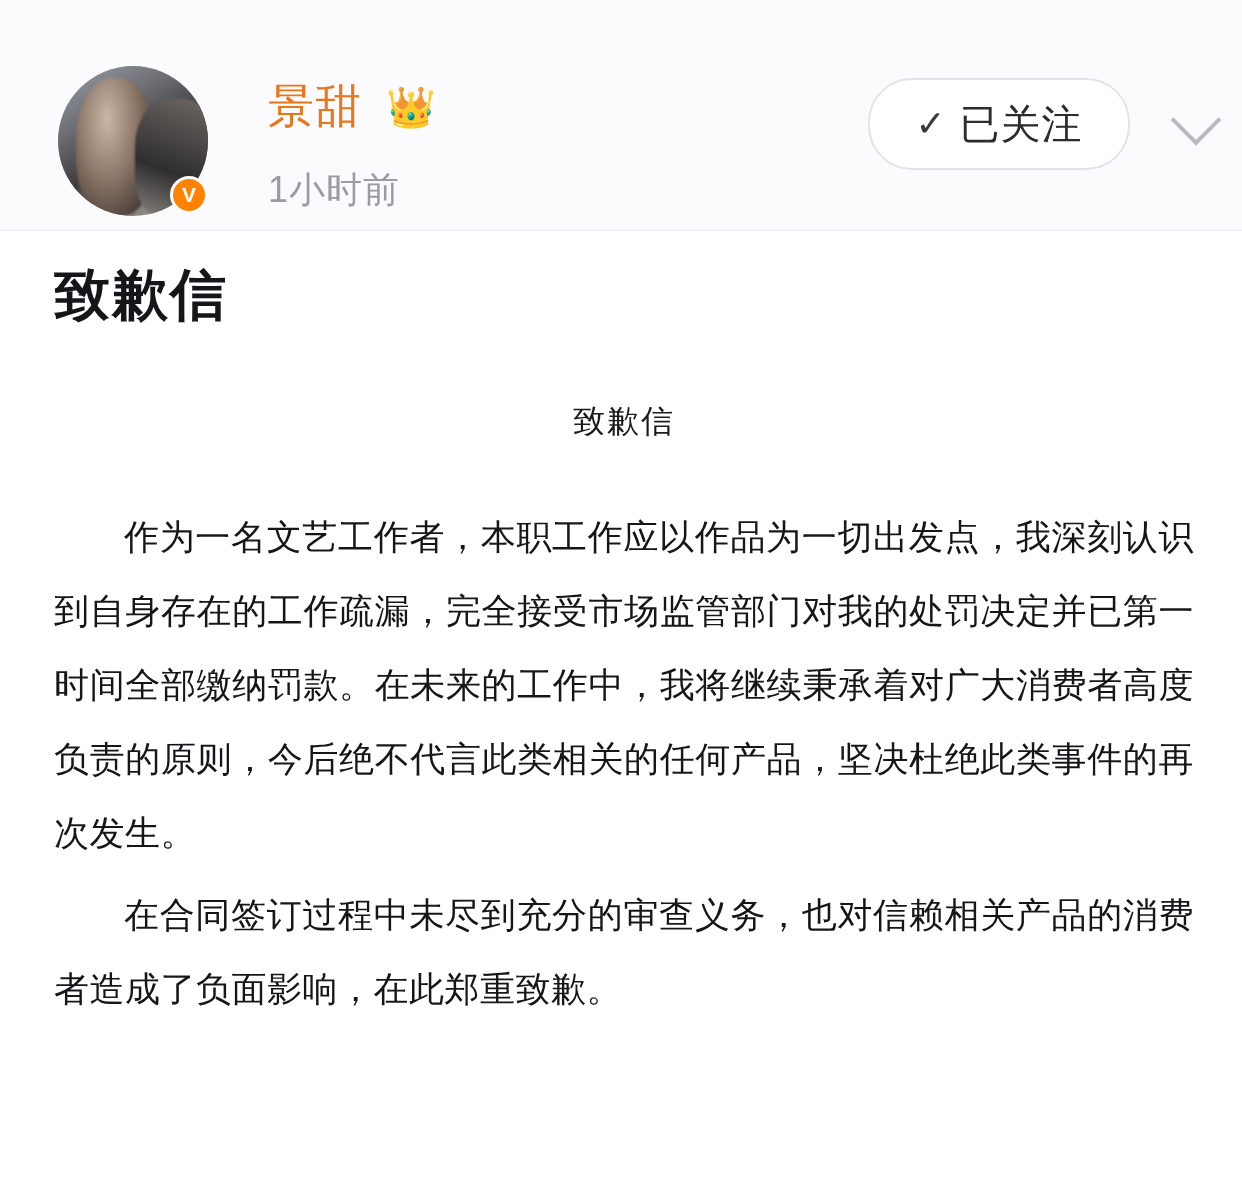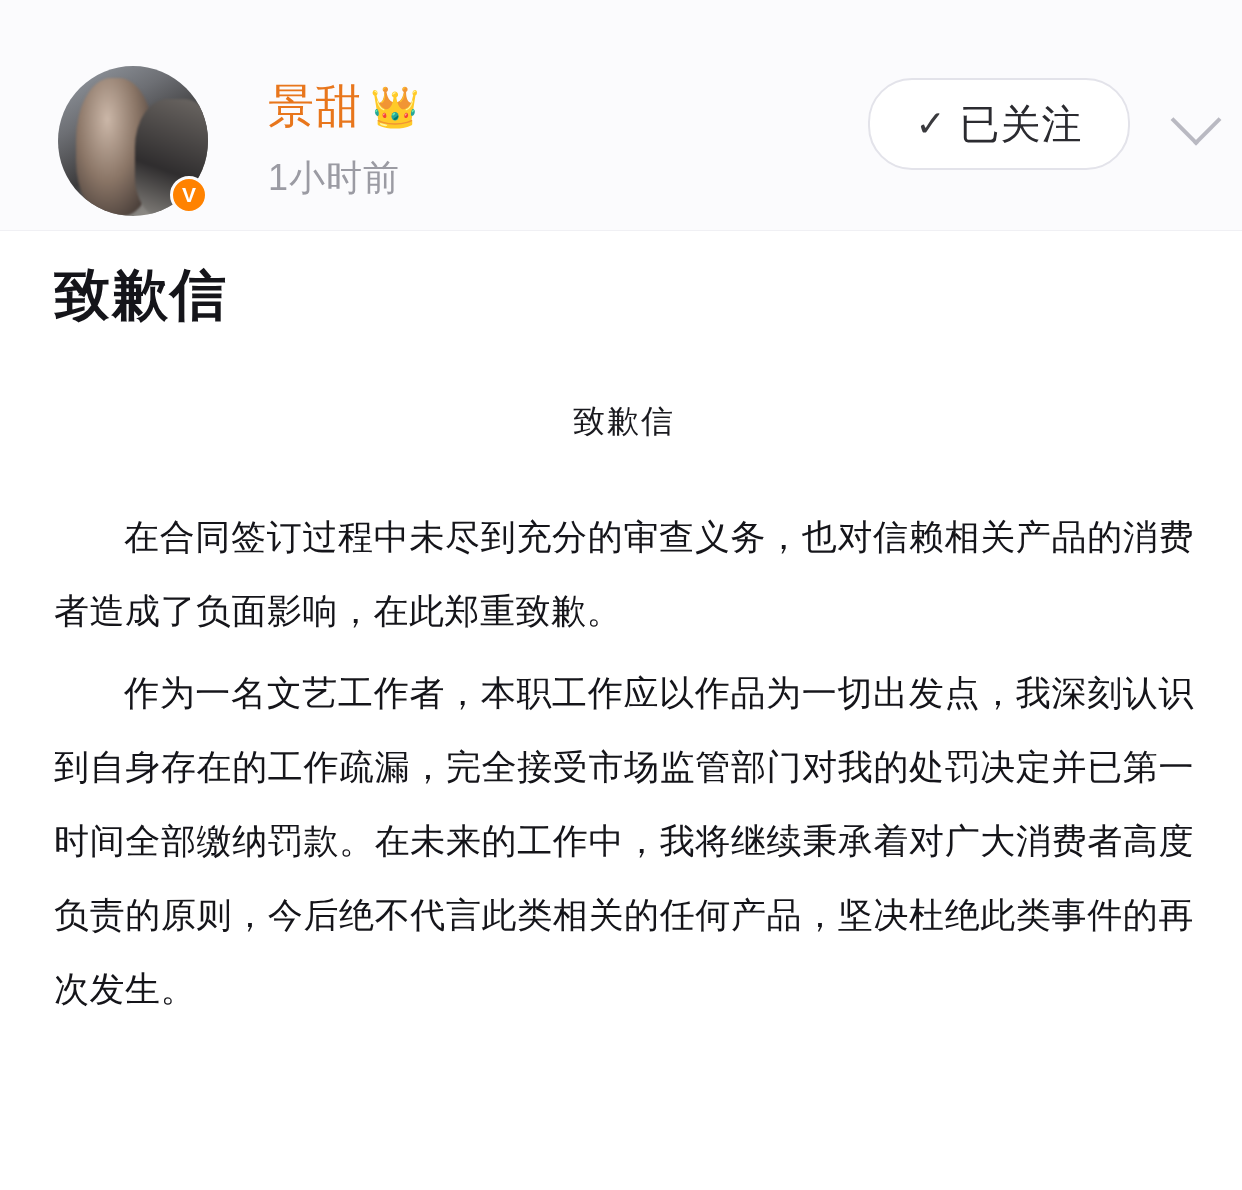--- a/index.html
+++ b/index.html
@@ -85,34 +85,34 @@
   }
 
   .author-block {
     position: absolute;
     left: 268px;
     top: 76px;
   }
   .author-row {
     display: flex;
     align-items: center;
-    gap: 8px;
+    gap: 24px;
   }
   .author-name {
     font-size: 46px;
     color: #e8761c;
     font-weight: 500;
     letter-spacing: 1px;
   }
   .crown-icon {
     font-size: 40px;
     line-height: 1;
   }
   .post-time {
-    margin-top: 16px;
+    margin-top: 28px;
     font-size: 36px;
     color: #9b9ba3;
     letter-spacing: 1px;
   }
 
   .follow-button {
     position: absolute;
     right: 112px;
     top: 78px;
     width: 258px;
@@ -217,18 +217,18 @@
       <span class="follow-label">已关注</span>
     </div>
 
     <div class="chevron-down"></div>
   </div>
 
   <div class="post-title">致歉信</div>
 
   <div class="letter">
     <div class="letter-heading">致歉信</div>
+    <p class="letter-para">作为一名文艺工作者，本职工作应以作品为一切出发点，我深刻认识到自身存在的工作疏漏，完全接受市场监管部门对我的处罚决定并已第一时间全部缴纳罚款。在未来的工作中，我将继续秉承着对广大消费者高度负责的原则，今后绝不代言此类相关的任何产品，坚决杜绝此类事件的再次发生。</p>
     <p class="letter-para">在合同签订过程中未尽到充分的审查义务，也对信赖相关产品的消费者造成了负面影响，在此郑重致歉。</p>
-    <p class="letter-para">作为一名文艺工作者，本职工作应以作品为一切出发点，我深刻认识到自身存在的工作疏漏，完全接受市场监管部门对我的处罚决定并已第一时间全部缴纳罚款。在未来的工作中，我将继续秉承着对广大消费者高度负责的原则，今后绝不代言此类相关的任何产品，坚决杜绝此类事件的再次发生。</p>
 
   </div>
 
 </div>
 
 </body></html>

